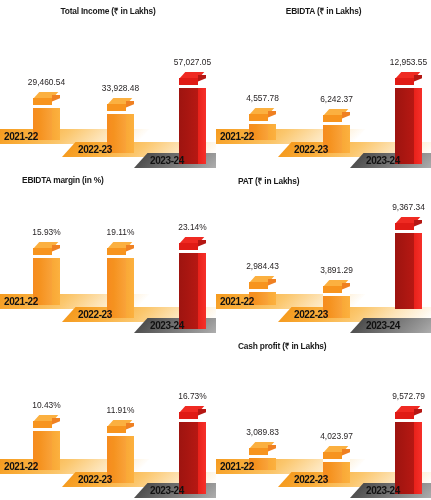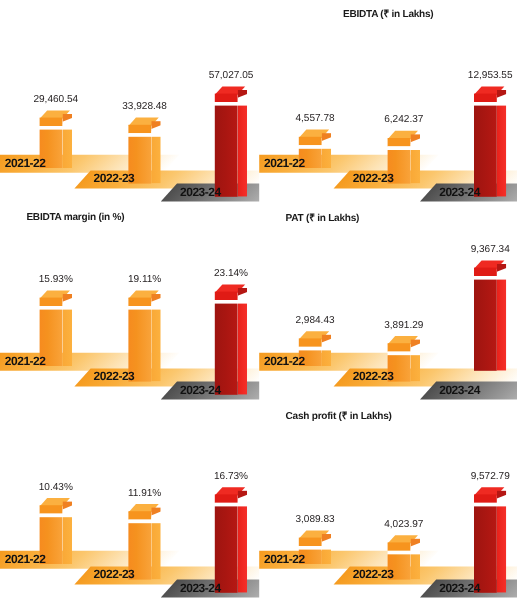--- a/index.html
+++ b/index.html
@@ -98,20 +98,21 @@
   
   .p1{left:33px;}
   .p2{left:107px;}
   .p3{left:179px;}
 </style>
 </head>
 <body>
 
 <div id="grid">
     <div class="panel">
+      <div class="chart-title">Total Income (₹ in Lakhs)</div>
       <div class="ground">
         <div class="band orange b1"></div>
         <div class="band orange b2"></div>
         <div class="band grey b3"></div>
       </div>
       <div class="bar o p1" style="bottom: 30px; height: 48px;">
         <div class="val">29,460.54</div>
         <div class="cap">
           <div class="top"></div>
           <div class="front"></div>

